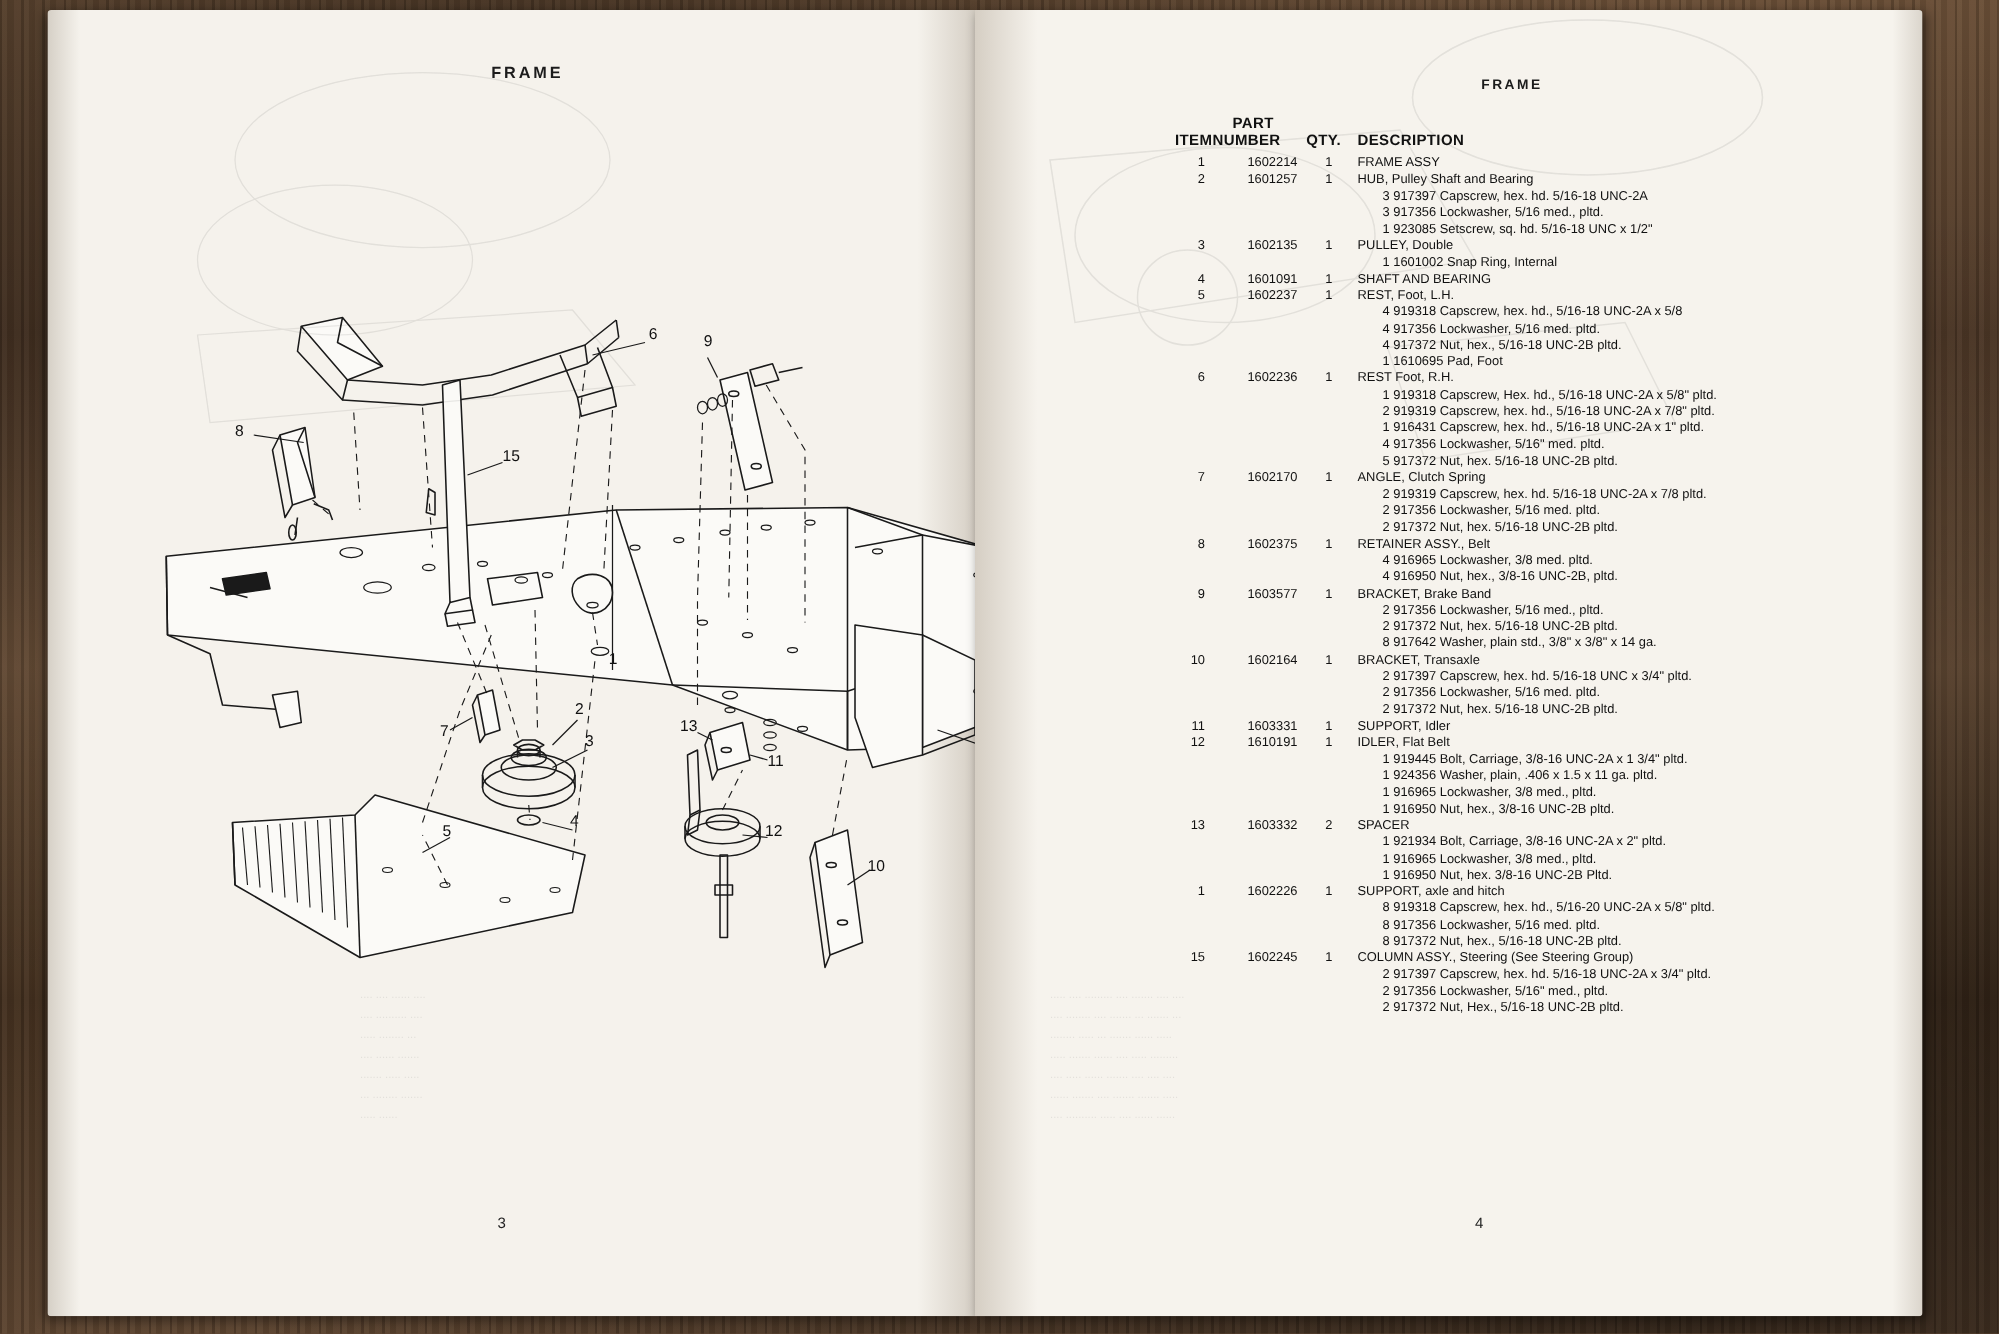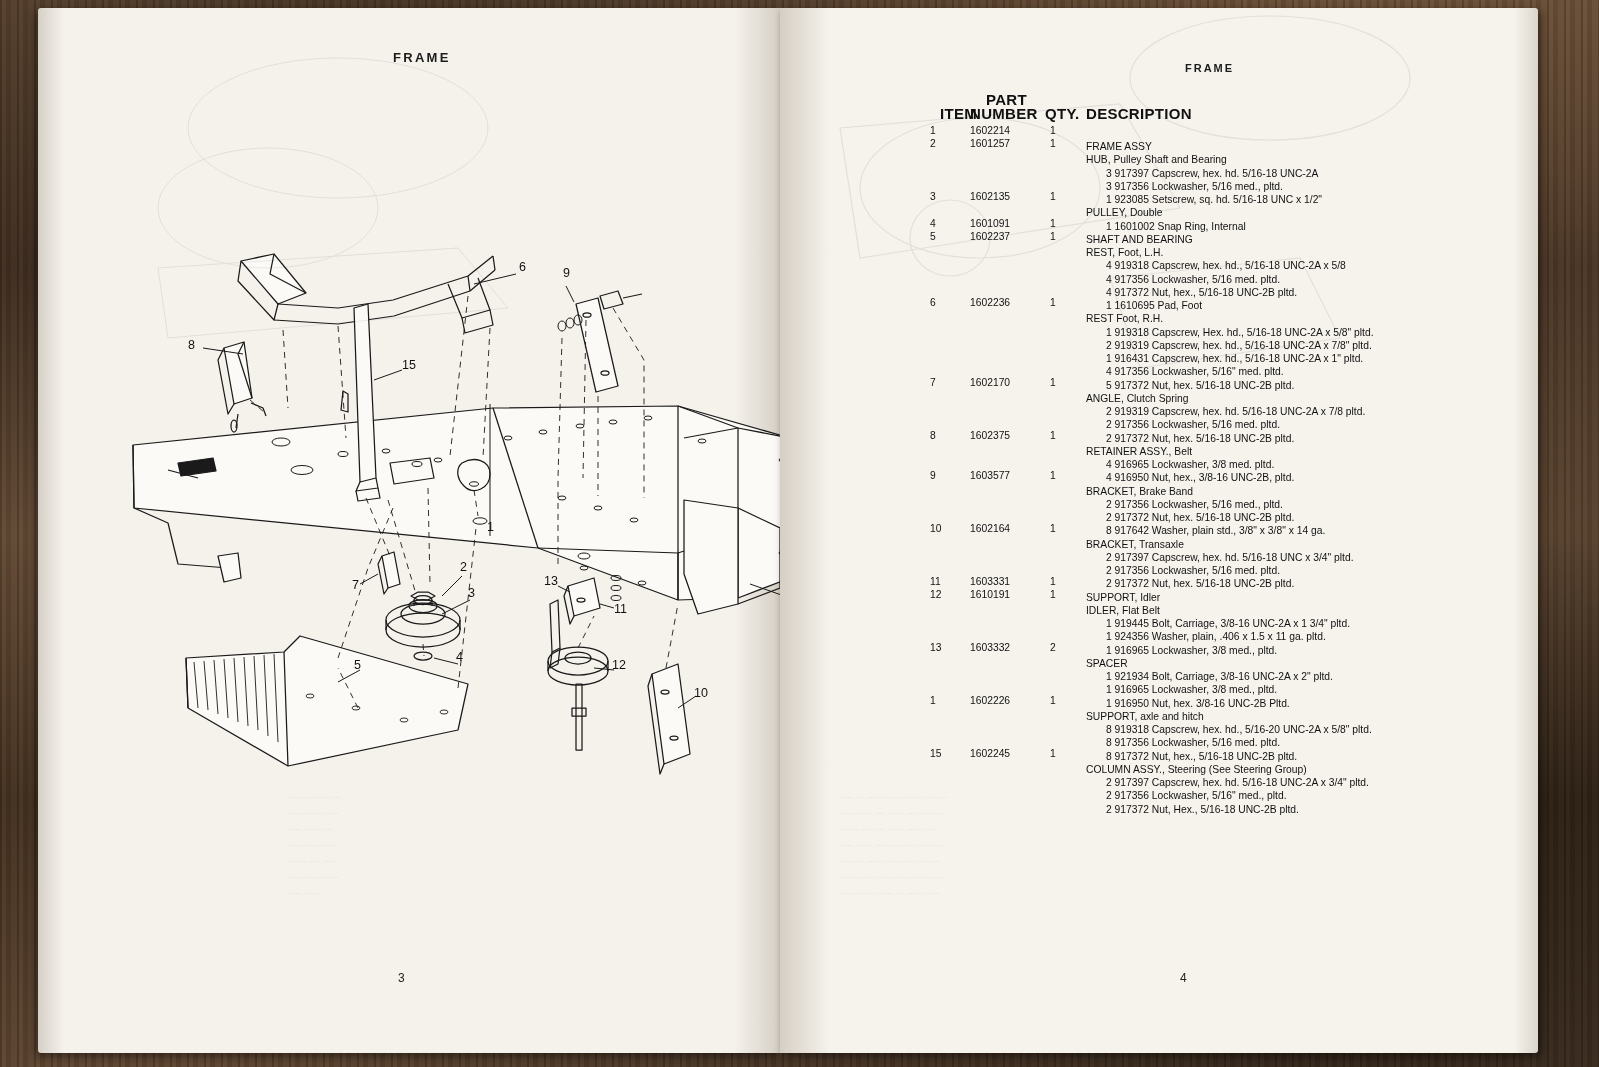--- a/index.html
+++ b/index.html
@@ -36,20 +36,21 @@
       radial-gradient(ellipse at 85% 95%, rgba(0,0,0,0.45) 0%, rgba(0,0,0,0) 60%);
   }
 
   
   .book {
     position: absolute;
     left: 38px;
     top: 8px;
     width: 1500px;
     height: 1045px;
+    text-align: right;
   }
 
   .page {
     position: absolute;
     top: 0;
     height: 1045px;
     background: #f4f1ea;
     overflow: hidden;
   }
   .page-left {
@@ -110,41 +111,41 @@
     top: 84px;
     width: 600px;
     color: #111;
     font-size: 10.3px;
     line-height: 1.02;
   }
   .thead {
     position: relative;
     height: 34px;
     font-weight: bold;
-    font-size: 15px;
+    font-size: 12px;
     letter-spacing: 0.3px;
   }
   .th { position: absolute; }
   .th-part-top { left: 58px; top: 0px; }
   .th-item   { left: 0px;  top: 14px; margin-left: 12px; }
   .th-number { left: 42px; top: 14px; }
   .th-qty    { left: 117px;top: 14px; }
   .th-desc   { left: 158px;top: 14px; }
 
   .rows { position: relative; }
   .row {
     position: relative;
     height: 13.25px;
     white-space: nowrap;
   }
   .c { position: absolute; top: 0; }
   .c-item   { left: 2px;   width: 34px; }
   .c-num    { left: 42px;  width: 68px; }
   .c-qty    { left: 122px; width: 16px; }
-  .c-desc   { left: 158px; margin-top: 16px; }
+  .c-desc   { left: 158px; }
   .sub .c-desc { left: 178px; }
 
   
   .drawing {
     position: absolute;
     left: 0;
     top: 0;
     width: 742px;
     height: 1045px;
   }
@@ -646,20 +647,26 @@
             <div class="c c-num"></div>
             <div class="c c-qty"></div>
             <div class="c c-desc">1  924356  Washer, plain, .406 x 1.5 x 11 ga. pltd.</div>
           </div>
           <div class="row sub">
             <div class="c c-item"></div>
             <div class="c c-num"></div>
             <div class="c c-qty"></div>
             <div class="c c-desc">1  916965  Lockwasher, 3/8 med., pltd.</div>
           </div>
+          <div class="row sub">
+            <div class="c c-item"></div>
+            <div class="c c-num"></div>
+            <div class="c c-qty"></div>
+            <div class="c c-desc">1  916950  Nut, hex., 3/8-16 UNC-2B pltd.</div>
+          </div>
           <div class="row">
             <div class="c c-item">13</div>
             <div class="c c-num">1603332</div>
             <div class="c c-qty">2</div>
             <div class="c c-desc">SPACER</div>
           </div>
           <div class="row sub">
             <div class="c c-item"></div>
             <div class="c c-num"></div>
             <div class="c c-qty"></div>

